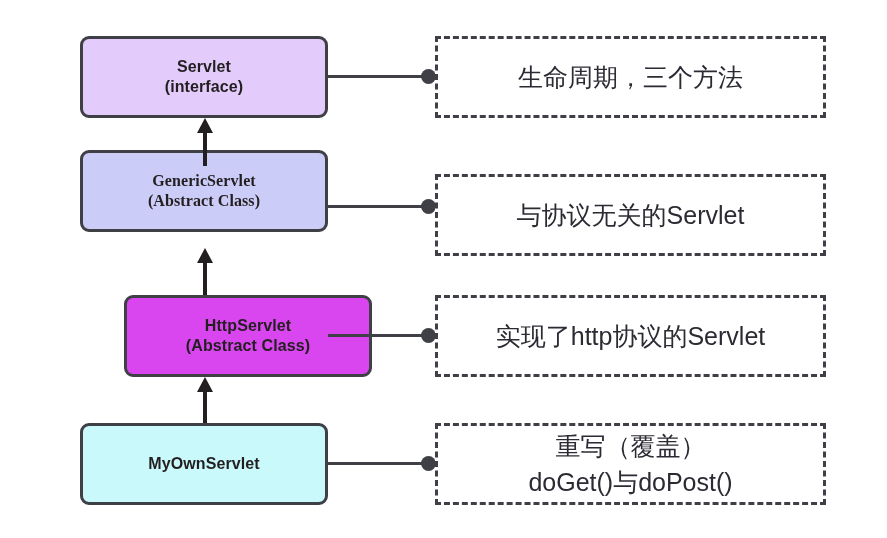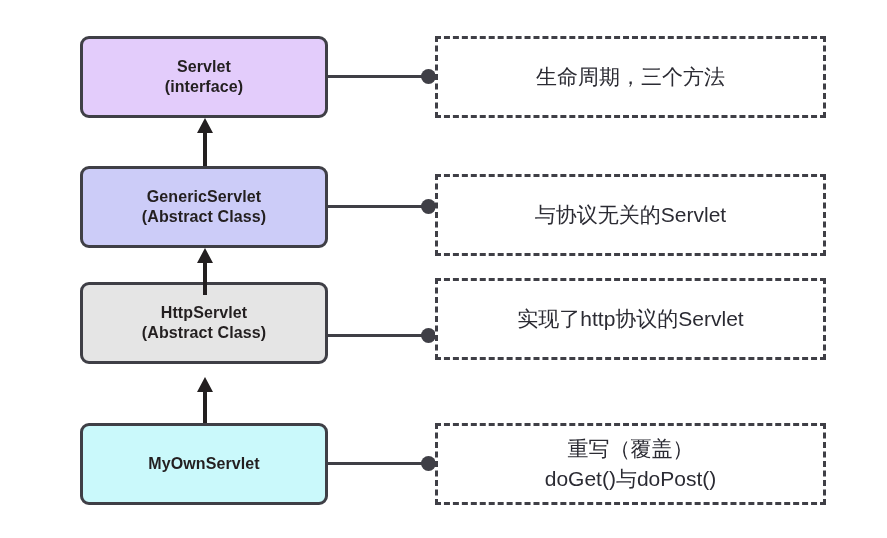--- a/index.html
+++ b/index.html
@@ -35,45 +35,45 @@
     font-weight: bold;
     font-size: 16px;
     line-height: 1.28;
     color: #231f20;
     letter-spacing: 0.1px;
   }
   .class-box .line1 { display: block; }
   .class-box .line2 { display: block; }
 
   #box-servlet        { top: 36px;  background: #e3ccfb; }
-  #box-genericservlet { top: 166px; background: #ccccf8; }
-  #box-httpservlet    { top: 282px; background: #e5e5e5; }
+  #box-genericservlet { top: 150px; background: #ccccf8; font-family: Liberation Serif, serif; }
+  #box-httpservlet    { top: 295px; background: #d946ef; margin-left: 44px; }
   #box-myownservlet   { top: 423px; background: #caf9fb; gap: 20px; }
 
   
   .note-box {
     position: absolute;
     left: 435px;
     width: 391px;
     height: 82px;
     box-sizing: border-box;
     border: 3px dashed #3f3f46;
     background: #ffffff;
     display: flex;
     flex-direction: column;
     align-items: center;
     justify-content: center;
     text-align: center;
-    font-size: 21px;
+    font-size: 25px;
     line-height: 1.45;
     color: #2b2b33;
   }
   #note-servlet        { top: 36px; }
   #note-genericservlet { top: 174px; }
-  #note-httpservlet    { top: 278px; }
+  #note-httpservlet    { top: 295px; }
   #note-myownservlet   { top: 423px; align-items: center; }
 
   
   .connector {
     position: absolute;
     left: 328px;
     width: 100px;
     height: 3px;
     background: #3f3f46;
   }

